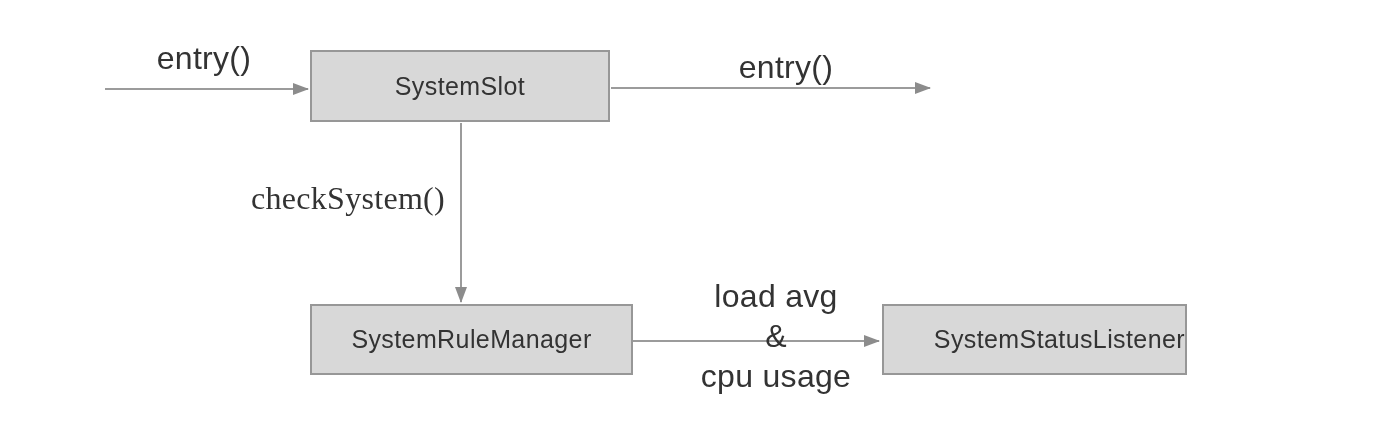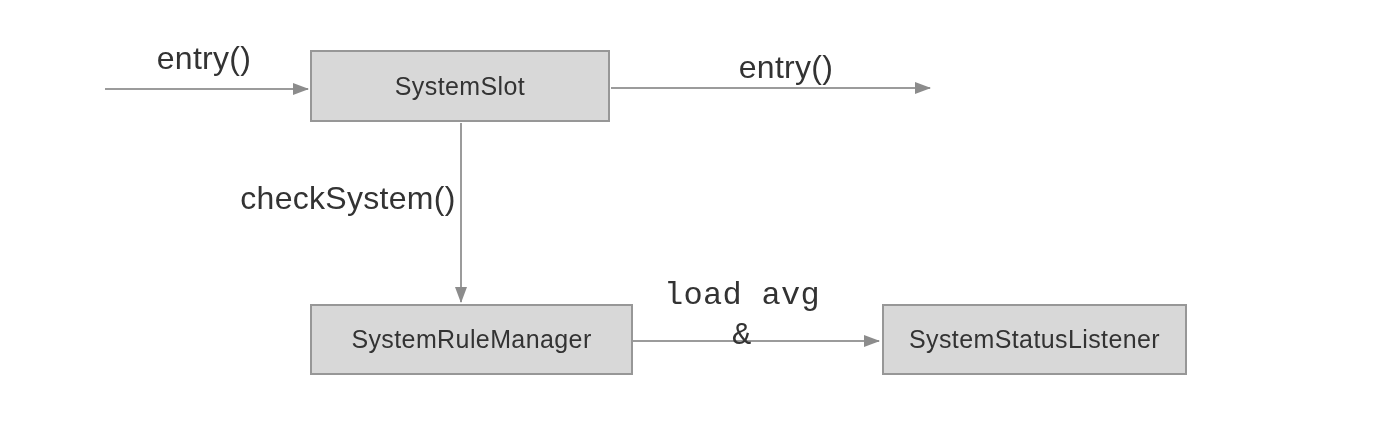--- a/index.html
+++ b/index.html
@@ -40,35 +40,35 @@
     display: flex;
     align-items: center;
     justify-content: center;
     font-size: 25px;
     letter-spacing: 0.4px;
     color: var(--text);
   }
   .node-systemslot          { left: 310px; top: 50px;  width: 300px; height: 72px; }
   .node-flowslot            { left: 933px; top: 50px;  width: 300px; height: 72px; }
   .node-systemrulemanager   { left: 310px; top: 304px; width: 323px; height: 71px; }
-  .node-systemstatuslistener{ left: 882px; top: 304px; width: 305px; height: 71px; }
+  .node-systemstatuslistener{ left: 882px; top: 304px; width: 305px; height: 71px; justify-content: flex-end; }
   .edge-label {
     position: absolute;
     transform: translateX(-50%);
     font-size: 32px;
     line-height: 30px;
     letter-spacing: 0.3px;
     color: var(--text);
     white-space: nowrap;
     text-align: center;
   }
   .edge-label-entry-in      { left: 204px; top: 43px; }
   .edge-label-entry-flow    { left: 786px; top: 52px; }
-  .edge-label-checksystem   { left: 348px; top: 183px; }
-  .edge-label-load-cpu      { left: 742px; top: 276px; line-height: 40px; font-family: Liberation Mono, monospace; }
+  .edge-label-checksystem   { left: 348px; top: 183px; font-family: Liberation Serif, serif; }
+  .edge-label-load-cpu      { left: 776px; top: 276px; line-height: 40px; }
 </style>
 </head>
 <body>
 
 <div class="diagram">
 
   <svg class="edges-layer" viewBox="0 0 1374 434" xmlns="http://www.w3.org/2000/svg">
     <defs>
       <marker id="arrowhead" markerUnits="userSpaceOnUse" markerWidth="16" markerHeight="12" refX="15" refY="6" orient="auto">
         <path d="M0,0 L16,6 L0,12 Z" fill="var(--arrowhead)"></path>
@@ -95,15 +95,16 @@
 
   <div class="edge-label edge-label-entry-in">entry()</div>
 
   <div class="edge-label edge-label-entry-flow">entry()</div>
 
   <div class="edge-label edge-label-checksystem">checkSystem()</div>
 
   <div class="edge-label edge-label-load-cpu">
     <div>load avg</div>
     <div>&amp;</div>
+    <div>cpu usage</div>
   </div>
 
 </div>
 
 </body></html>

